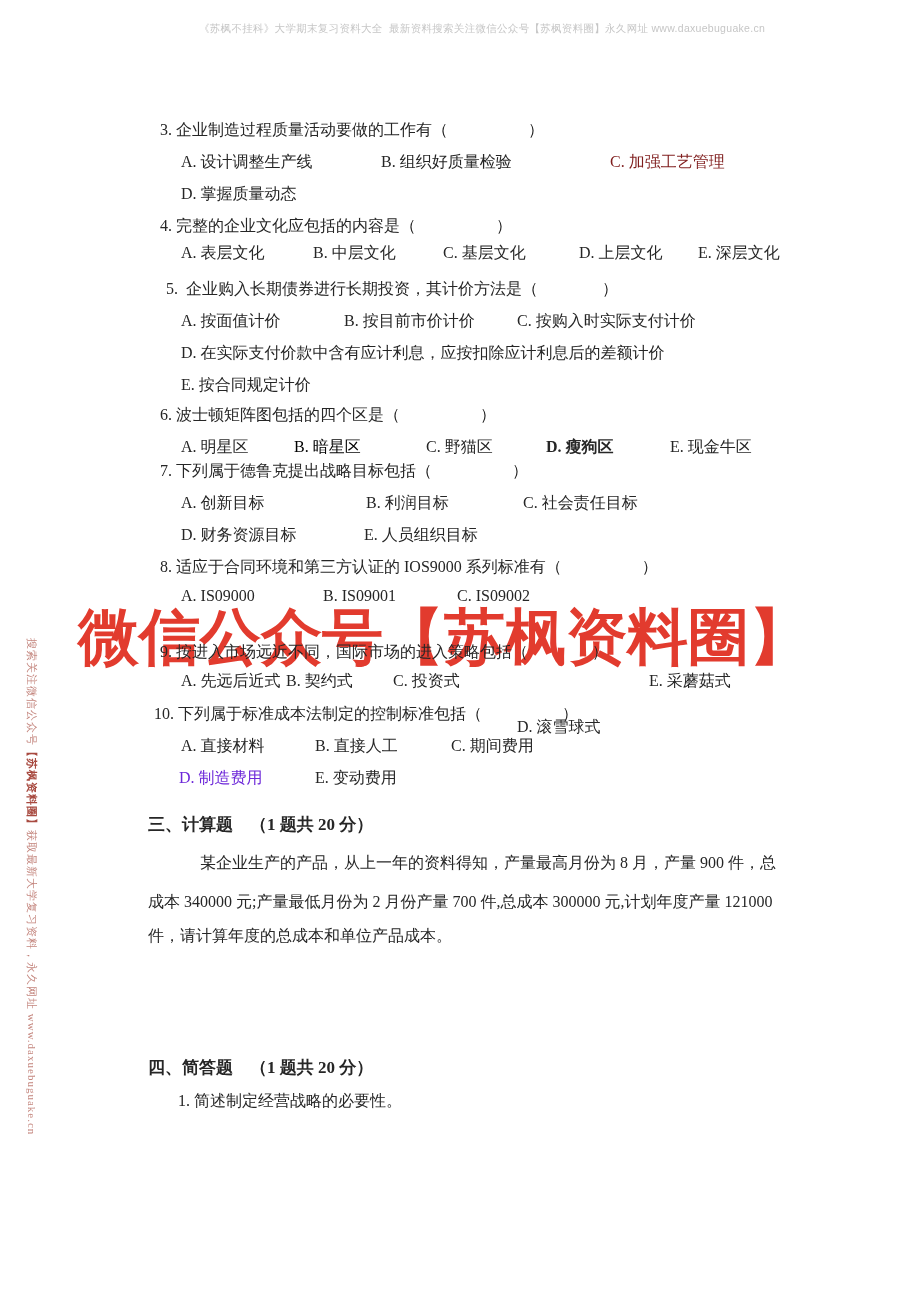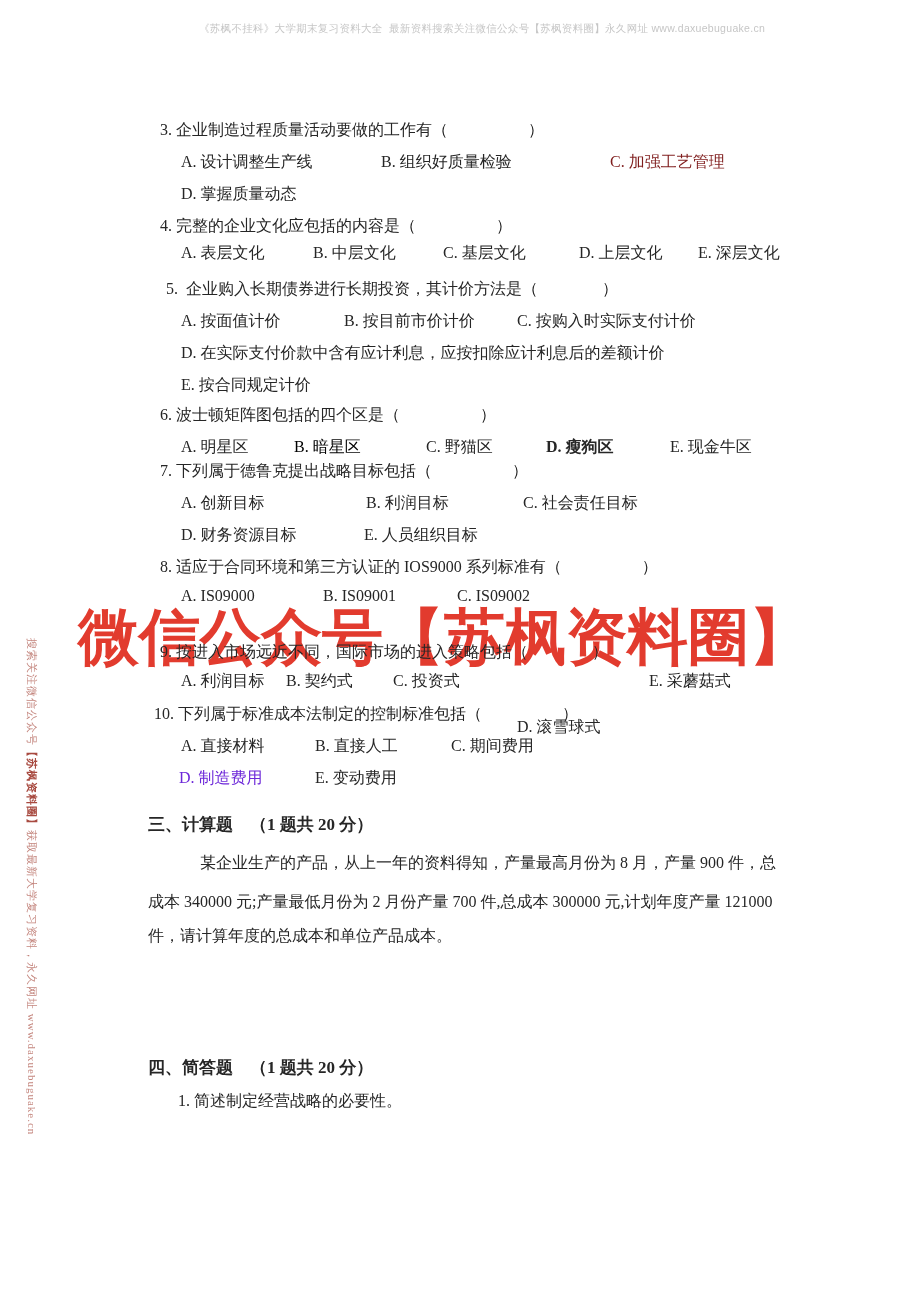--- a/index.html
+++ b/index.html
@@ -144,21 +144,21 @@
       </div>
       <div class="line" style="top: 585px;">
         <span class="seg" style="left: 181px; color: rgb(38, 38, 38);">A. IS09000</span>
         <span class="seg" style="left: 323px; color: rgb(38, 38, 38);">B. IS09001</span>
         <span class="seg" style="left: 457px; color: rgb(38, 38, 38);">C. IS09002</span>
       </div>
       <div class="line" style="top: 641px;">
         <span class="seg" style="left: 160px; color: rgb(38, 38, 38);">9. 按进入市场远近不同，国际市场的进入策略包括（　　　　）</span>
       </div>
       <div class="line" style="top: 670px;">
-        <span class="seg" style="left: 181px; color: rgb(38, 38, 38);">A. 利润目标</span>
+        <span class="seg" style="left: 181px; color: rgb(38, 38, 38);">A. 先远后近式</span>
         <span class="seg" style="left: 286px; color: rgb(38, 38, 38);">B. 契约式</span>
         <span class="seg" style="left: 393px; color: rgb(38, 38, 38);">C. 投资式</span>
         <span class="seg" style="left: 517px; color: rgb(38, 38, 38); margin-top: 46px;">D. 滚雪球式</span>
         <span class="seg" style="left: 649px; color: rgb(38, 38, 38);">E. 采蘑菇式</span>
       </div>
       <div class="line" style="top: 703px;">
         <span class="seg" style="left: 154px; color: rgb(38, 38, 38);">10. 下列属于标准成本法制定的控制标准包括（　　　　　）</span>
       </div>
       <div class="line" style="top: 735px;">
         <span class="seg" style="left: 181px; color: rgb(38, 38, 38);">A. 直接材料</span>

